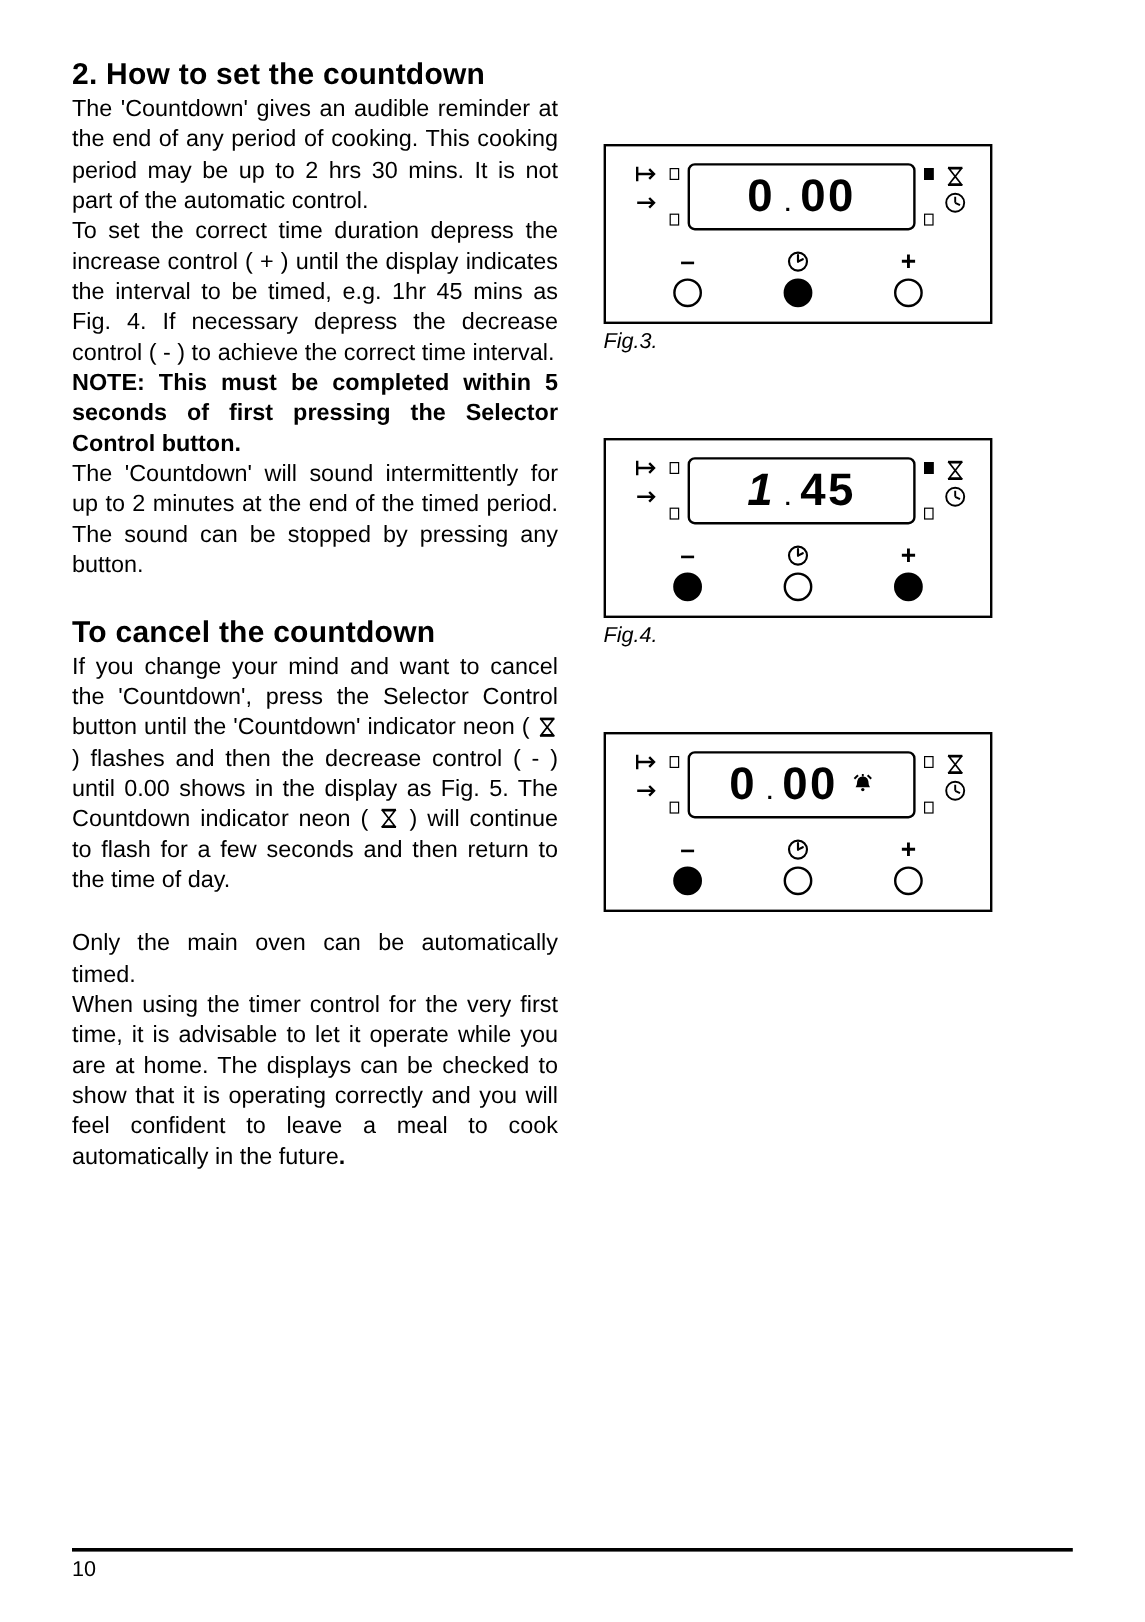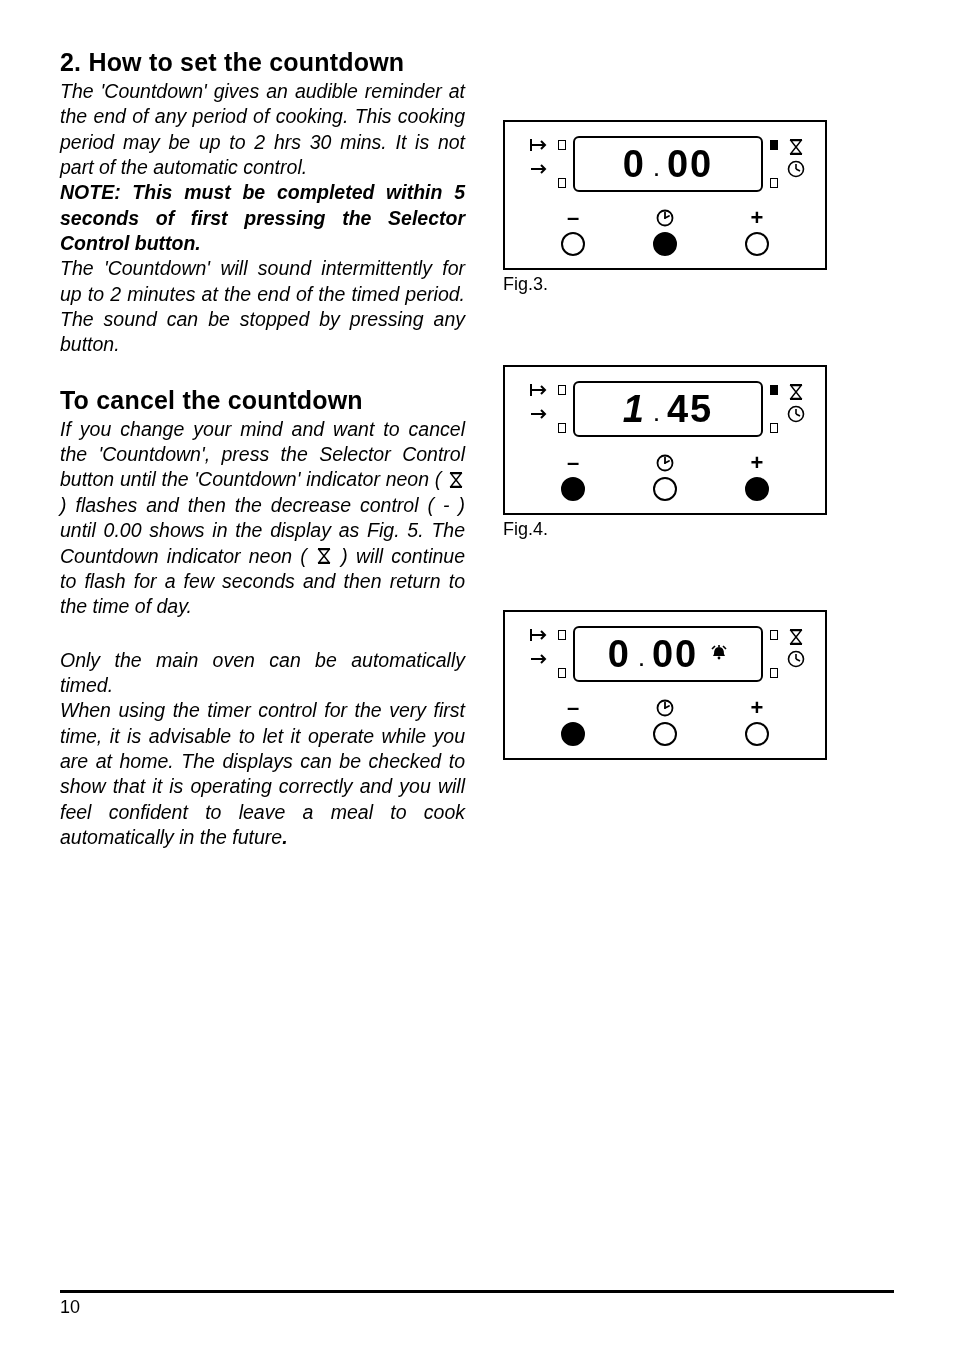--- a/index.html
+++ b/index.html
@@ -9,32 +9,32 @@
     padding:48px 60px 40px 60px;
     font-family: Arial, Helvetica, sans-serif;
     color:#000;
     position:relative;
   }
   .twocol { display:flex; gap:38px; }
   .left  { width:405px; }
   .right { width:350px; }
   h2.sec { font-size:25px; font-weight:bold; margin:0 0 2px 0; letter-spacing:0.2px; }
   .body { font-size:19.5px; line-height:1.30; }
-  .just { text-align:justify;font-style:italic; }
+  .just { text-align:justify; }
   .bold { font-weight:bold; }
   .para { margin:0; }
   .gap2 { height:28px; }
 
   
   .icon { display:inline-block; vertical-align:middle; position:relative; top:-1px; }
   .icon svg { display:block; }
 
   
   .fig { border:2px solid #000; width:320px; }
-  .figlabel { font-size:18px; margin:4px 0 0 0; }
+  .figlabel { font-size:18px; margin:4px 0 0 0;font-style:italic; }
   .panel { padding:14px 18px 12px 18px; }
   .lcd-row { display:flex; align-items:flex-start; gap:6px; height:62px; }
   .arrowcol { display:flex; flex-direction:column; gap:6px; width:28px; align-items:flex-end; }
   .arrowcol svg { display:block; }
   .indcol { display:flex; flex-direction:column; justify-content:flex-start; gap:28px; padding-top:4px; width:10px; align-items:center; }
   .indcol .box { width:6px; height:8px; border:1px solid #000; }
   .indcol .box.filled { background:#000; }
   .lcd { flex:1; border:2px solid #000; border-radius:6px; height:52px; display:flex; align-items:center; justify-content:center; gap:6px; }
   .seg { font-family:"Arial Black", Arial, sans-serif; font-weight:900; font-size:38px; letter-spacing:2px; }
   .segdot { font-family:Arial; font-weight:900; font-size:18px; margin:0 2px; position:relative; top:6px; }
@@ -110,20 +110,21 @@
 
 <div class="page">
   <div class="twocol">
 
     <div class="left">
       <h2 class="sec">2.   How to set the countdown</h2>
 
       <p class="body just para">The 'Countdown' gives an audible reminder at the end of any period of cooking. This cooking period may be up to 2 hrs 30 mins. It is not part of the automatic control.</p>
 
 
+      <p class="body just para">To set the correct time duration depress the increase control ( + ) until the display indicates the interval to be timed, e.g. 1hr 45 mins as Fig. 4.  If necessary depress the decrease control ( - ) to achieve the correct time interval.</p>
 
       <p class="body just para bold">NOTE:  This must be completed within 5 seconds of first pressing the Selector Control button.</p>
 
 
       <p class="body just para">The 'Countdown' will sound intermittently for up to 2 minutes at the end of the timed period. The sound can be stopped by pressing any button.</p>
 
       <div class="gap2"></div>
 
       <h2 class="sec">To cancel the countdown</h2>
 

